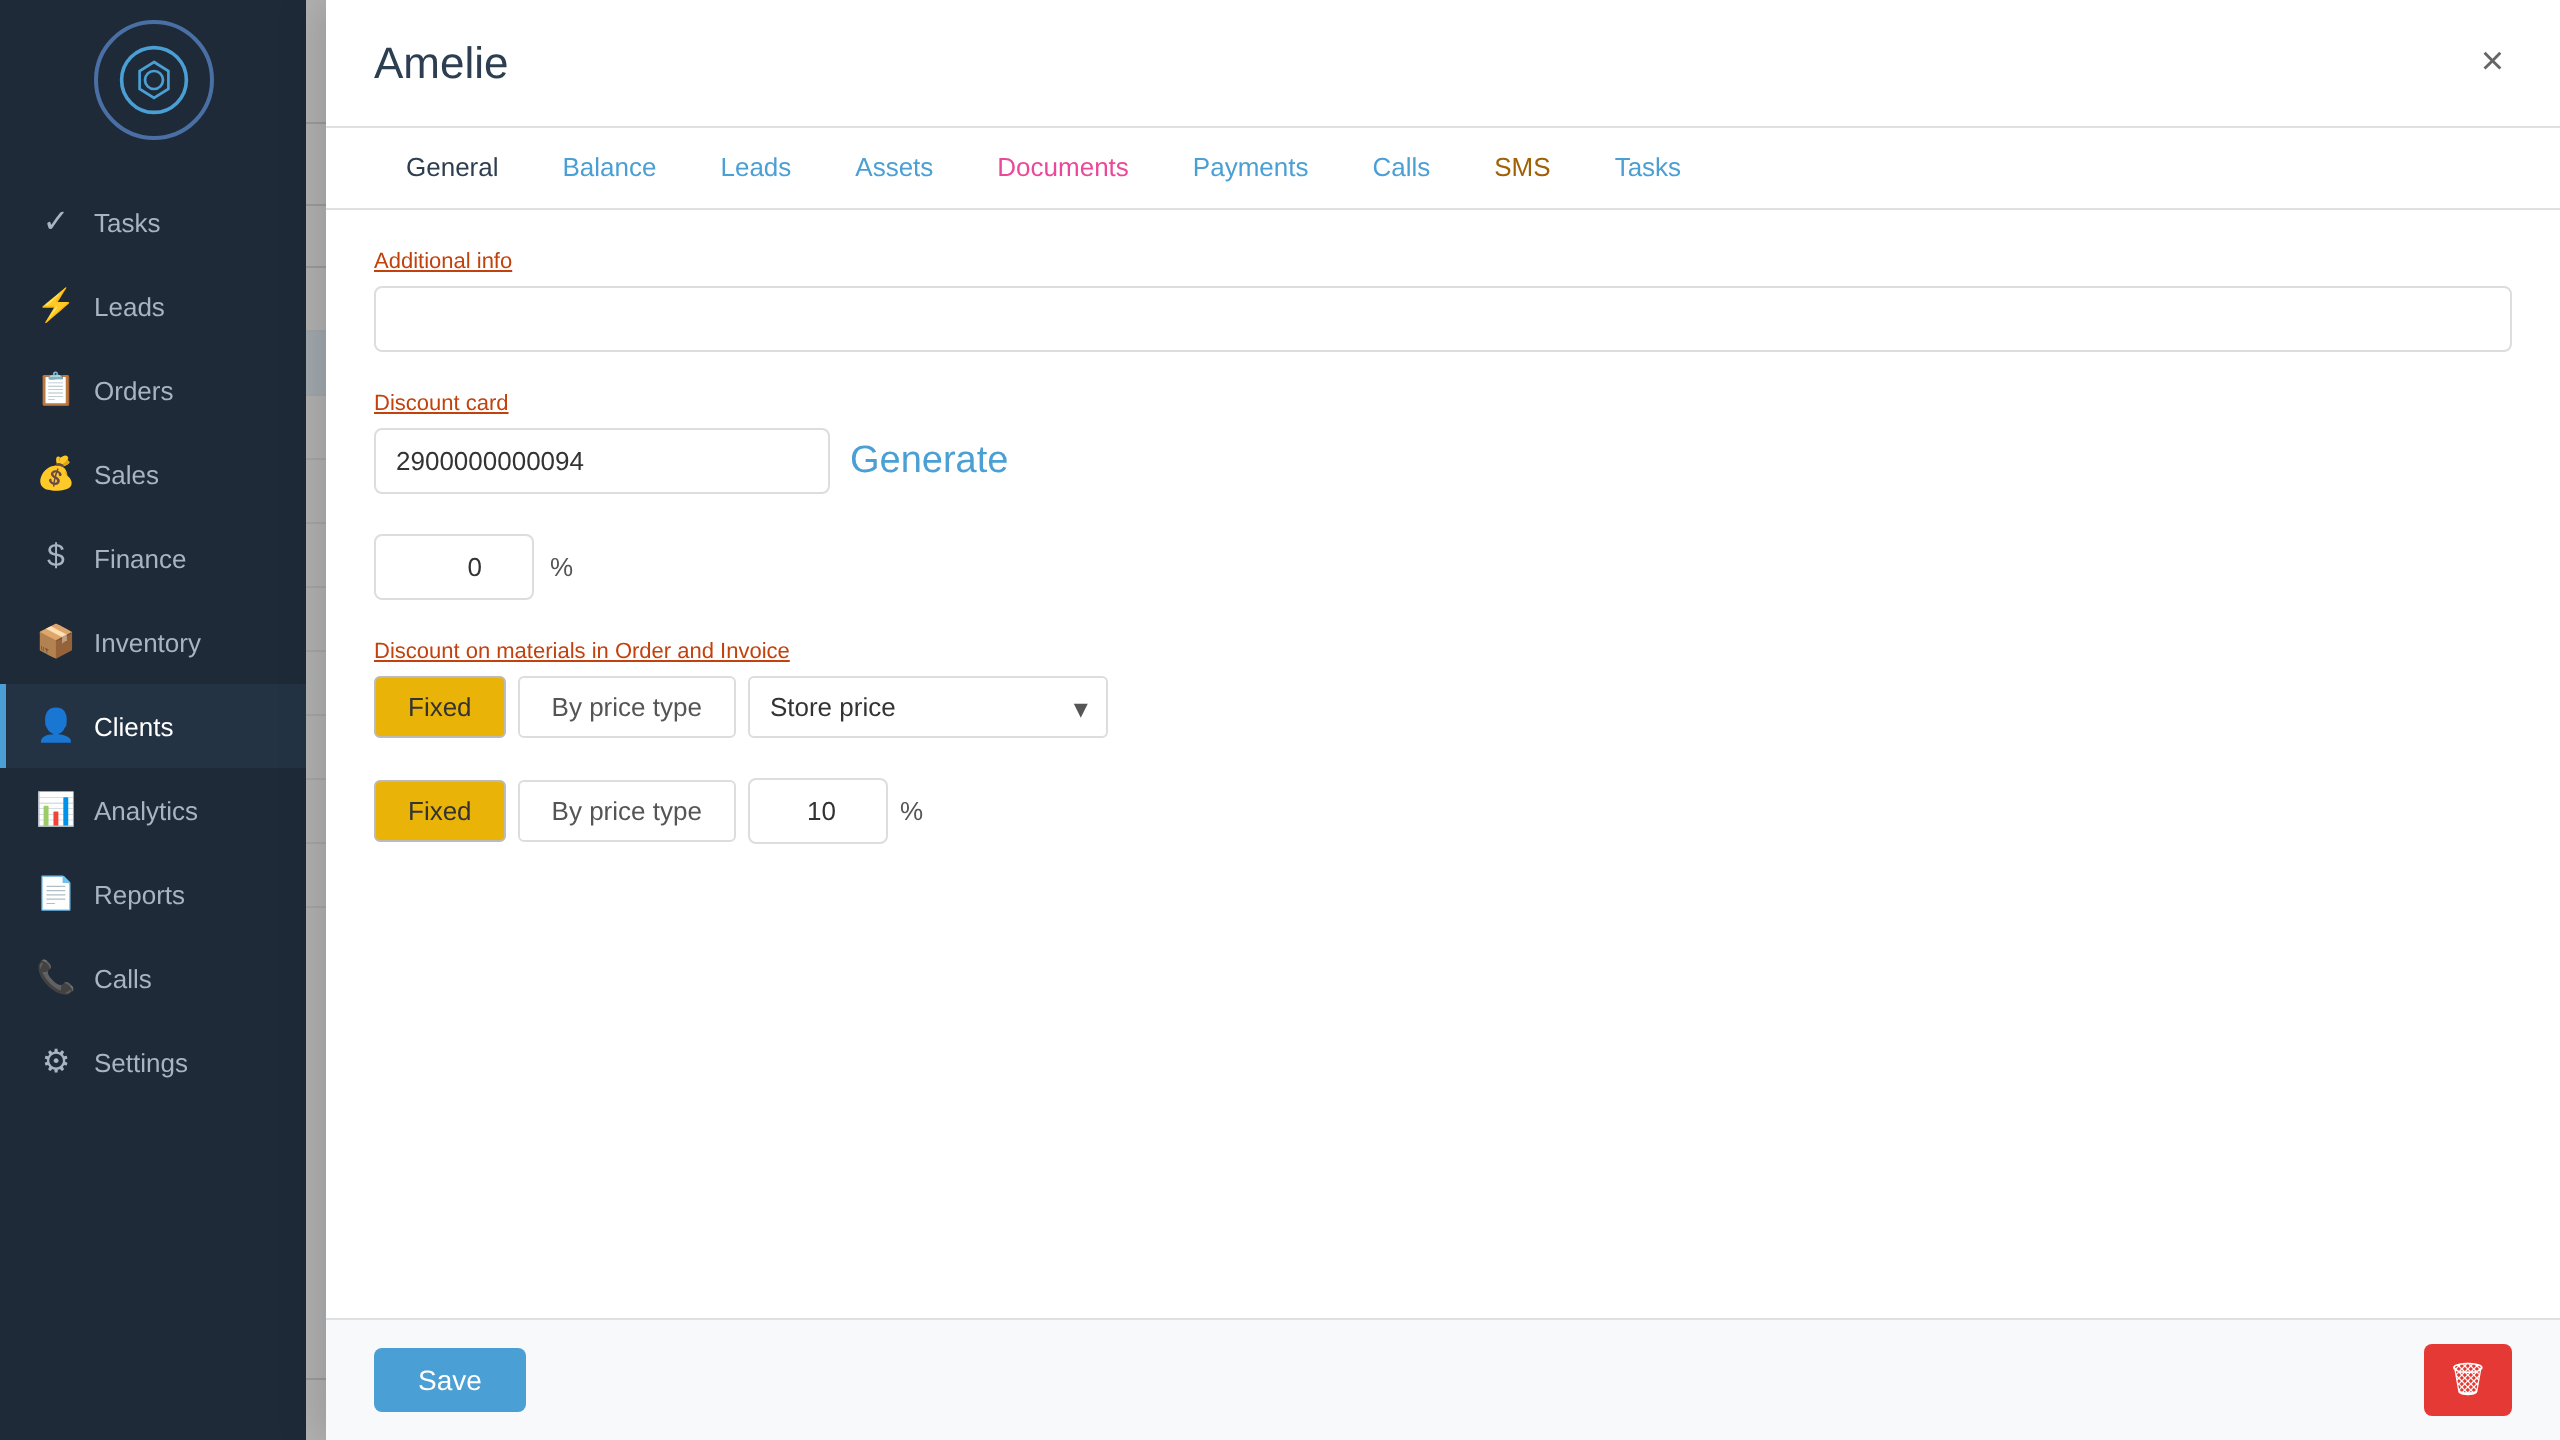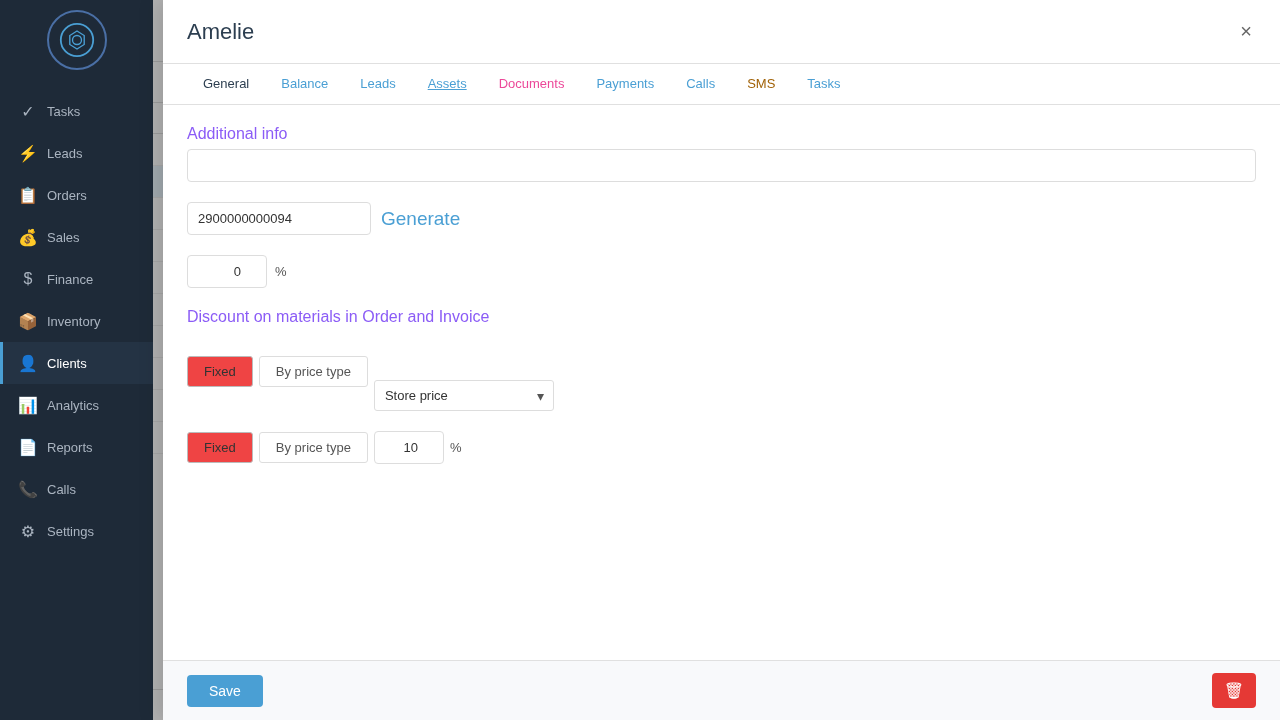--- a/index.html
+++ b/index.html
@@ -188,63 +188,63 @@
     }
     .modal-tab.active-underline { border-bottom: 2px solid #4a9fd4; color: #333; }
 
     .modal-body {
       flex: 1;
       overflow-y: auto;
       padding: 20px 24px;
     }
 
     .form-group { margin-bottom: 20px; }
-    .form-label { font-size: 16px; color: #8b5cf6; font-weight: 500; margin-bottom: 6px; display: block; }
+    .form-label { font-size: 11px; color: #c2410c; font-weight: 500; margin-bottom: 6px; display: block; text-decoration: underline; }
     .form-input {
       width: 100%;
       border: 1px solid #ddd;
       border-radius: 4px;
       padding: 8px 10px;
       font-size: 13px;
       color: #333;
       outline: none;
     }
 
     .discount-card-row { display: flex; align-items: center; gap: 10px; }
-    .discount-card-input { width: 184px; }
+    .discount-card-input { width: 228px; }
     .generate-link { color: #4a9fd4; font-size: 19px; cursor: pointer; text-decoration: none; }
 
     .discount-works-row { display: flex; align-items: center; gap: 8px; }
     .discount-num-input { width: 80px; text-align: right; }
     .percent-label { font-size: 13px; color: #555; }
 
     .discount-toggle-row { display: flex; align-items: center; gap: 6px; margin-bottom: 0; }
     .toggle-btn {
       padding: 7px 16px;
       border: 1px solid #ddd;
       border-radius: 3px;
       background: #fff;
       font-size: 13px;
       cursor: pointer;
       color: #555;
     }
-    .toggle-btn.active { background: #ef4444; border-color: #bbb; font-weight: 500; color: #333; }
+    .toggle-btn.active { background: #eab308; border-color: #bbb; font-weight: 500; color: #333; }
 
     .store-price-select {
       border: 1px solid #ddd;
       border-radius: 3px;
       padding: 7px 30px 7px 10px;
       font-size: 13px;
       color: #333;
       background: #fff;
       cursor: pointer;
       appearance: none;
       width: 180px;
     }
-    .select-wrapper { position: relative; display: inline-block; margin-top: 48px; }
+    .select-wrapper { position: relative; display: inline-block; }
     .select-wrapper::after { content: '▾'; position: absolute; right: 10px; top: 50%; transform: translateY(-50%); pointer-events: none; color: #555; }
 
     .discount-products-row { display: flex; align-items: center; gap: 6px; }
     .discount-pct-input { width: 70px; text-align: right; }
 
     .note-textarea {
       width: 100%;
       height: 80px;
       border: 1px solid #ddd;
       border-radius: 4px;
@@ -419,37 +419,38 @@
       <div class="modal-header">
         <span class="modal-title">Amelie</span>
         <button class="close-btn">×</button>
       </div>
 
       <div class="modal-tabs">
         <div id="modal-tabs-container" style="display:flex;">
             <div class="modal-tab active-underline" style="color: rgb(44, 62, 80); font-weight: 500; border-bottom: 2px solid transparent;">General</div>
             <div class="modal-tab" style="color: rgb(74, 159, 212);">Balance</div>
             <div class="modal-tab" style="color: rgb(74, 159, 212);">Leads</div>
-            <div class="modal-tab" style="color: rgb(74, 159, 212); text-decoration: underline;">Assets</div>
+            <div class="modal-tab" style="color: rgb(74, 159, 212);">Assets</div>
             <div class="modal-tab" style="color: #ec4899;">Documents</div>
             <div class="modal-tab" style="color: rgb(74, 159, 212);">Payments</div>
             <div class="modal-tab" style="color: rgb(74, 159, 212);">Calls</div>
             <div class="modal-tab" style="color: #a16207;">SMS</div>
             <div class="modal-tab" style="color: rgb(74, 159, 212);">Tasks</div>
           </div>
       </div>
 
       <div class="modal-body">
 
         <div class="form-group">
           <label class="form-label">Additional info</label>
           <input class="form-input" type="text" style="">
         </div>
 
         <div class="form-group">
+          <label class="form-label">Discount card</label>
           <div class="discount-card-row">
             <input class="form-input discount-card-input" type="text" value="2900000000094" style="">
             <a class="generate-link" href="#">Generate</a>
           </div>
         </div>
 
         <div class="form-group">
           <div class="discount-works-row">
             <input class="form-input discount-num-input" type="number" value="0" style="">
             <span class="percent-label">%</span>

